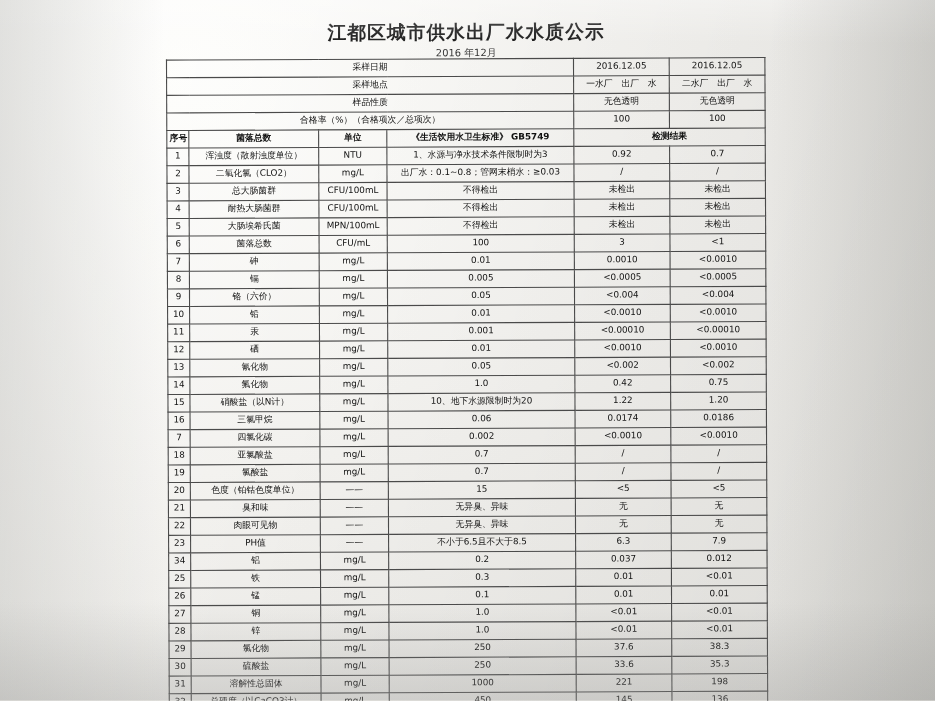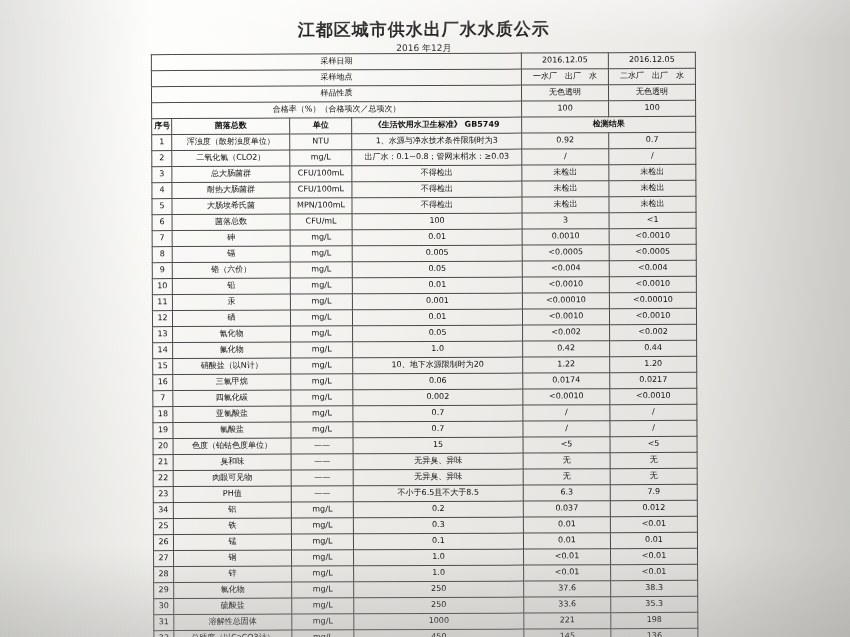--- a/index.html
+++ b/index.html
@@ -221,37 +221,37 @@
             <td class="std">0.05</td>
             <td>&lt;0.002</td>
             <td>&lt;0.002</td>
           </tr>
           <tr>
             <td class="idx">14</td>
             <td class="item">氟化物</td>
             <td>mg/L</td>
             <td class="std">1.0</td>
             <td>0.42</td>
-            <td>0.44</td>
+            <td>0.75</td>
           </tr>
           <tr>
             <td class="idx">15</td>
             <td class="item">硝酸盐（以N计）</td>
             <td>mg/L</td>
             <td class="std">10、地下水源限制时为20</td>
             <td>1.22</td>
             <td>1.20</td>
           </tr>
           <tr>
             <td class="idx">16</td>
             <td class="item">三氯甲烷</td>
             <td>mg/L</td>
             <td class="std">0.06</td>
             <td>0.0174</td>
-            <td>0.0217</td>
+            <td>0.0186</td>
           </tr>
           <tr>
             <td class="idx">7</td>
             <td class="item">四氯化碳</td>
             <td>mg/L</td>
             <td class="std">0.002</td>
             <td>&lt;0.0010</td>
             <td>&lt;0.0010</td>
           </tr>
           <tr>

